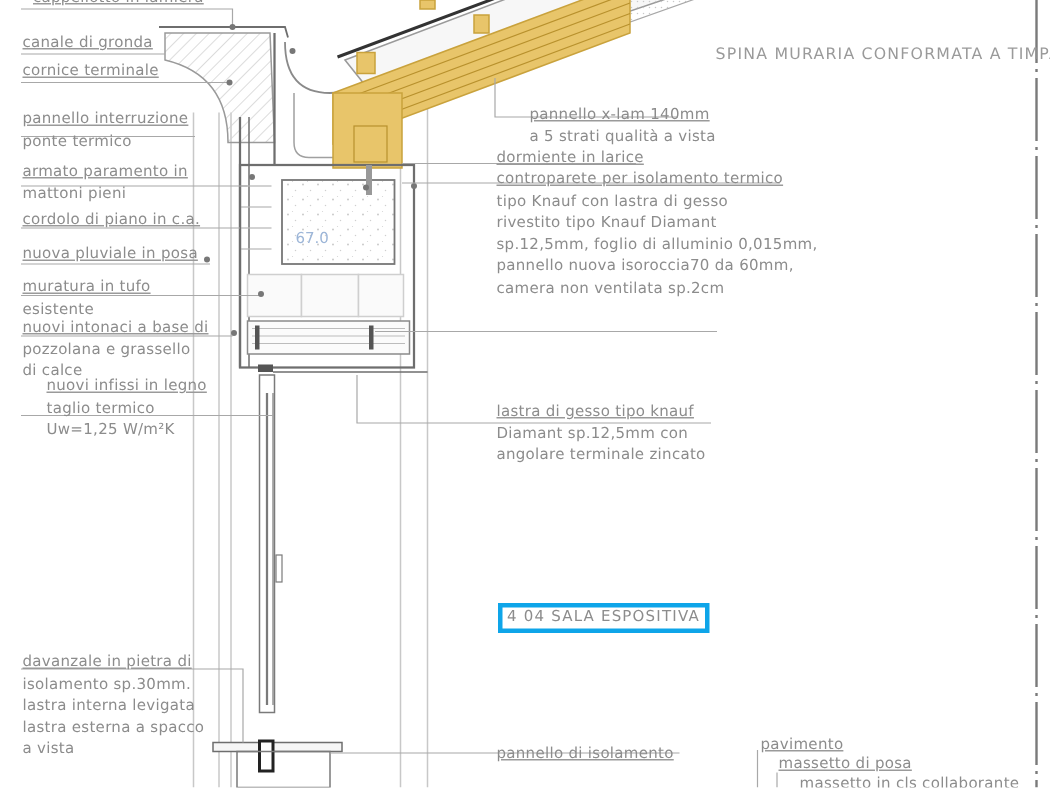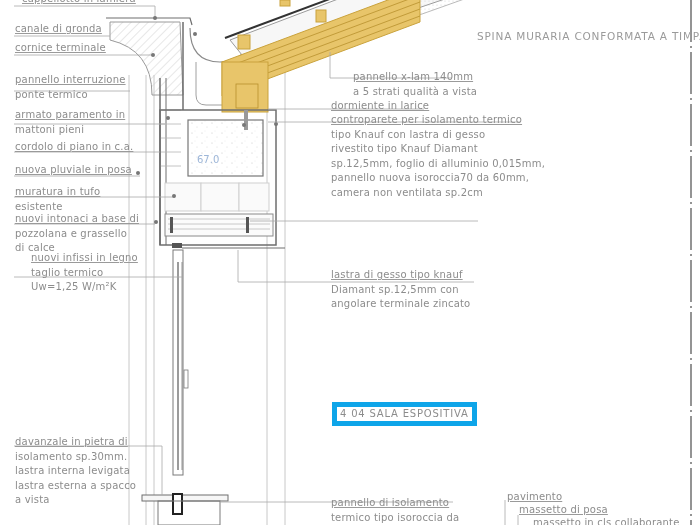--- a/index.html
+++ b/index.html
@@ -5,21 +5,21 @@
     html, body { margin: 0; padding: 0; background: #ffffff; }
     body { width: 700px; height: 525px; overflow: hidden; position: relative;
            font-family: "DejaVu Sans", sans-serif; color: #8a8a8a; }
     .canvas { position: absolute; left: 0; top: 0; width: 700px; height: 525px; }
     svg.drawing { position: absolute; left: 0; top: 0; }
     .lbl { position: absolute; font-size: 10px; line-height: 14.5px; color: #8c8c8c;
            letter-spacing: 0.2px; white-space: nowrap; }
     .lbl .ul { text-decoration: underline; text-decoration-color: #9a9a9a; }
     .title { position: absolute; font-size: 10.5px; color: #9a9a9a; letter-spacing: 0.8px; white-space: nowrap; }
     .room-tag { position: absolute; font-size: 10px; color: #8c8c8c; letter-spacing: 0.8px;
-                border: 5px solid #0ea5e9; padding: 0 3px; line-height: 14px; white-space: nowrap; }
+                border: 3px solid #0ea5e9; padding: 0 3px; line-height: 14px; white-space: nowrap; }
     .dim { position: absolute; font-size: 10px; color: #9db6d8; font-family: "DejaVu Sans", sans-serif; }
   </style>
 </head>
 <body>
 
 <div class="canvas">
 
   <svg class="drawing" width="700" height="525" viewBox="0 0 700 525">
     <defs>
       <pattern id="hatch" width="6" height="6" patternUnits="userSpaceOnUse" patternTransform="rotate(45)">
@@ -225,21 +225,20 @@
     <div>pannello nuova isoroccia70 da 60mm,</div>
     <div>camera non ventilata sp.2cm</div>
   </div>
   <div class="lbl" style="left:331px; top:268px;">
     <div class="ul">lastra di gesso tipo knauf</div>
     <div>Diamant sp.12,5mm con</div>
     <div>angolare terminale zincato</div>
   </div>
   <div class="lbl" style="left:331px; top:496px;">
     <div class="ul">pannello di isolamento</div>
-    <div>termico tipo isoroccia da</div>
   </div>
   <div class="lbl" style="left:507px; top:490px;">
     <div class="ul">pavimento</div>
   </div>
   <div class="lbl" style="left:519px; top:503px;">
     <div class="ul">massetto di posa</div>
   </div>
   <div class="lbl" style="left:533px; top:516px;">
     <div class="ul">massetto in cls collaborante</div>
   </div>

